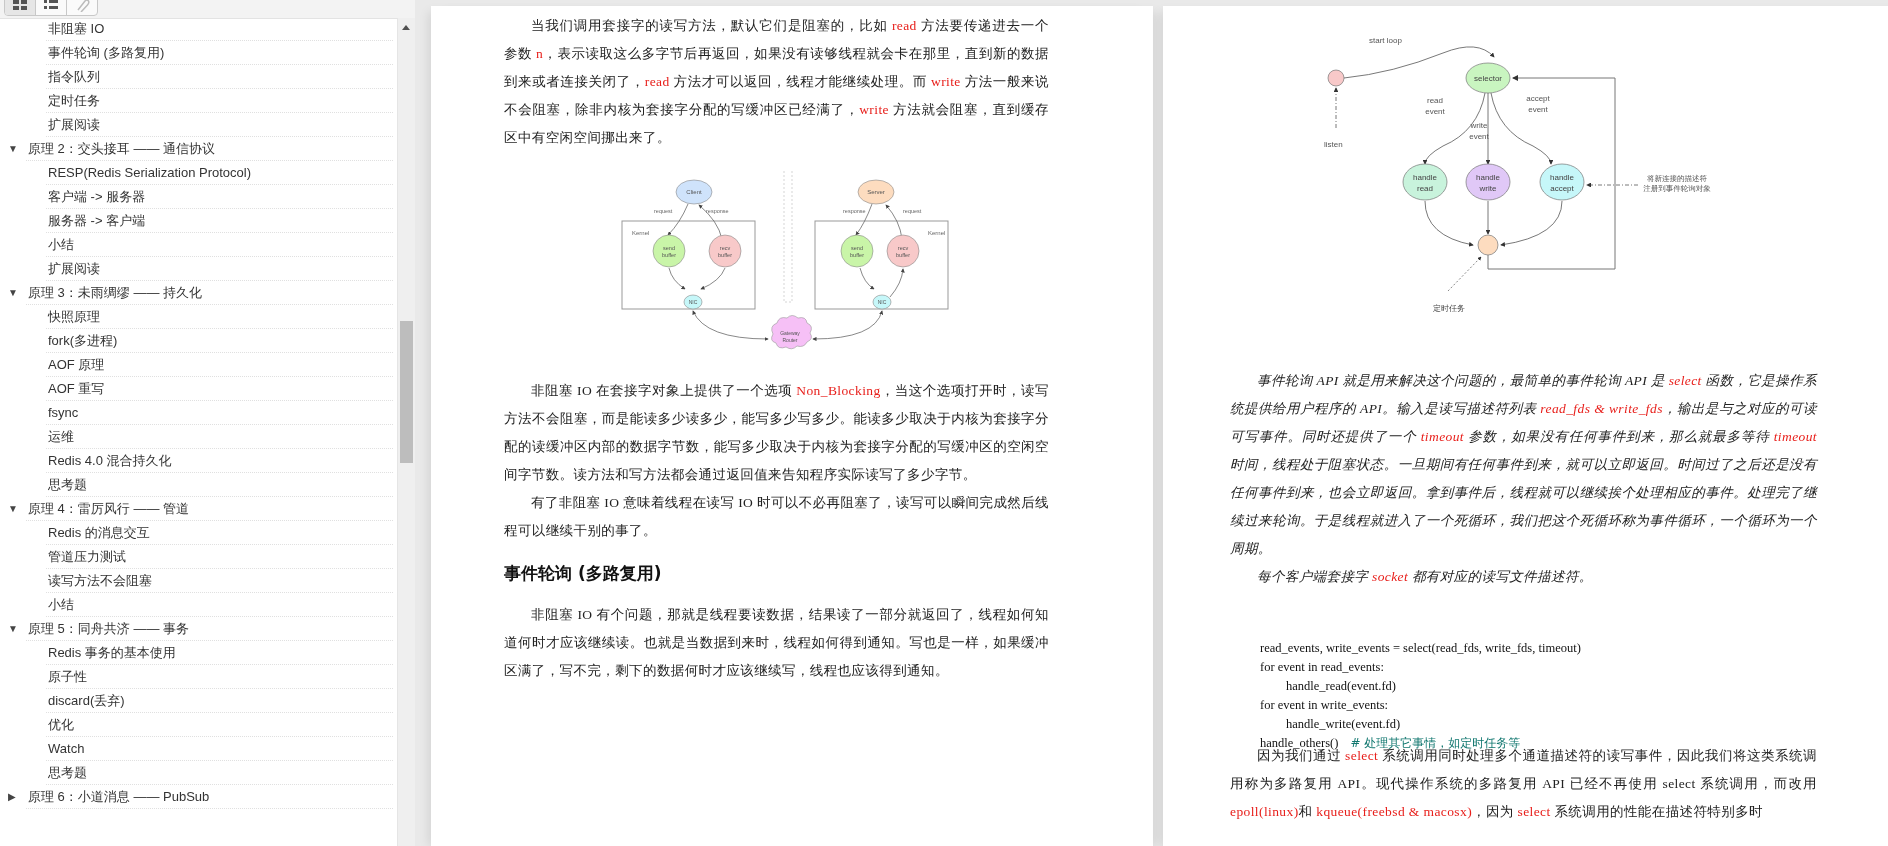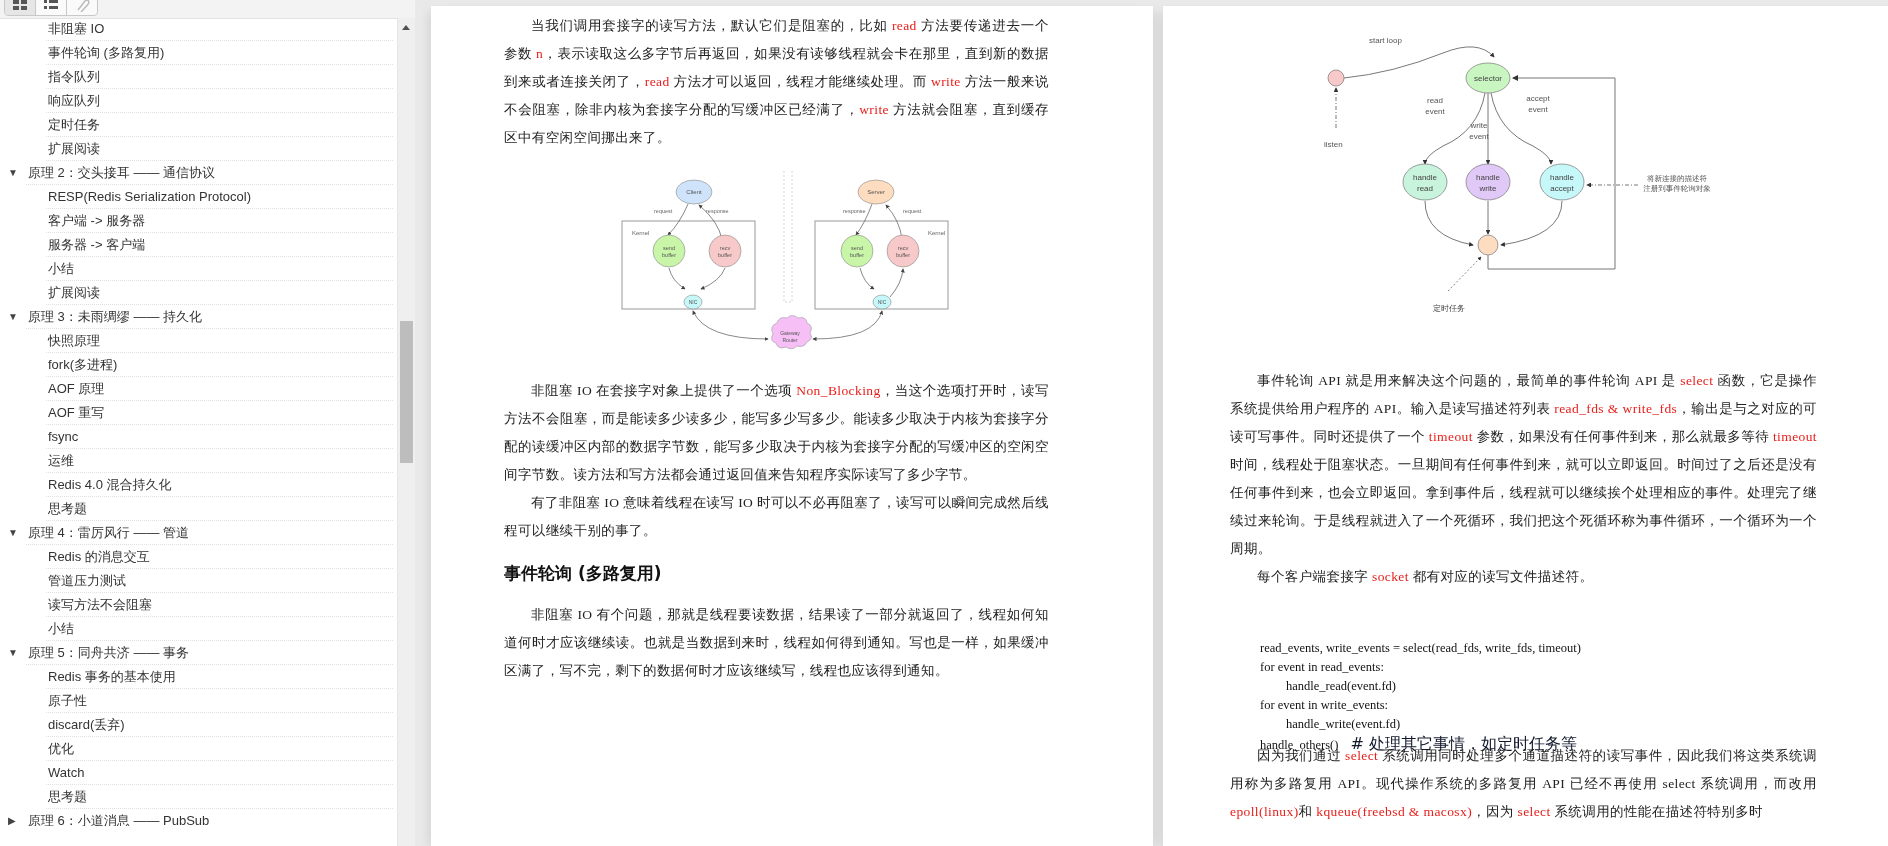--- a/index.html
+++ b/index.html
@@ -29,43 +29,40 @@
 
   
   .page { position:absolute; top:6px; height:846px; background:#fff; overflow:hidden; }
   .page.left { left:431px; width:722px; box-shadow: -8px 0 10px -6px rgba(0,0,0,0.10), 8px 0 10px -6px rgba(0,0,0,0.10); }
   .page.right { left:1163px; width:830px; box-shadow: -8px 0 10px -6px rgba(0,0,0,0.10); }
   .content { position:absolute; font-family:"Liberation Serif", "DejaVu Serif", serif; font-size:13.5px; color:#222; }
   .para { line-height:28px; text-indent:2em; text-align:justify; margin:0; letter-spacing:0.4px; }
   .red { color:#e8201c; }
   .h2 { font-family:"DejaVu Sans", sans-serif; font-weight:bold; font-size:17px; color:#111; margin:0; }
   .code { font-family:"Liberation Serif", serif; font-size:12.5px; color:#111; line-height:19px; margin:0; white-space:pre; }
-  .code .comment { color:#0f172a; font-family:"DejaVu Sans", sans-serif; font-size:16px;text-align:center; }
+  .code .comment { color:#0f766e; font-family:"DejaVu Sans", sans-serif; font-size:12px;text-align:center; }
   svg text { font-family:"Liberation Sans", "DejaVu Sans", sans-serif; }
 </style>
 </head>
 <body>
 
 <div class="sidebar">
   <div class="toc" id="toc" style="top: -7px;">
       <div class="toc-row sec">
         <span class="tri">▼</span>
         <div class="inner"><span class="label">原理 1：鞭辟入里 —— 线程 IO 模型</span></div>
       </div>
       <div class="toc-row sub">
         <div class="inner"><span class="label">非阻塞 IO</span></div>
       </div>
       <div class="toc-row sub">
         <div class="inner"><span class="label">事件轮询 (多路复用)</span></div>
       </div>
       <div class="toc-row sub">
         <div class="inner"><span class="label">指令队列</span></div>
-      </div>
-      <div class="toc-row sub">
-        <div class="inner"><span class="label">响应队列</span></div>
       </div>
       <div class="toc-row sub">
         <div class="inner"><span class="label">定时任务</span></div>
       </div>
       <div class="toc-row sub">
         <div class="inner"><span class="label">扩展阅读</span></div>
       </div>
       <div class="toc-row sec">
         <span class="tri">▼</span>
         <div class="inner"><span class="label">原理 2：交头接耳 —— 通信协议</span></div>
@@ -298,21 +295,21 @@
     <text x="364" y="170" font-size="7.5" fill="#555" text-anchor="middle">注册到事件轮询对象</text>
     <path d="M112,180 Q112,215 160,224" stroke="#555" stroke-width="0.8" fill="none" marker-end="url(#ah2)"></path>
     <line x1="175" y1="180" x2="175" y2="213" stroke="#555" stroke-width="0.8" marker-end="url(#ah2)"></line>
     <path d="M249,180 Q249,215 188,224" stroke="#555" stroke-width="0.8" fill="none" marker-end="url(#ah2)"></path>
     <circle cx="175" cy="224" r="10" fill="#fddcbf" stroke="#777" stroke-width="0.7"></circle>
     <polyline points="175,234 175,248 302,248 302,57 200,57" stroke="#777" stroke-width="1" fill="none" marker-end="url(#ah2)"></polyline>
     <line x1="135" y1="270" x2="168" y2="236" stroke="#555" stroke-width="0.7" stroke-dasharray="2,2" marker-end="url(#ah2)"></line>
     <text x="136" y="290" font-size="8" fill="#444" text-anchor="middle">定时任务</text>
   </svg>
 
-  <div class="content" style="left:67px; top:361px; width:587px;">
+  <div class="content" style="left:67px; top:361px; width:587px;font-style:italic;">
     <p class="para"><span>事件轮询 API 就是用来解决这个问题的，最简单的事件轮询 API 是 </span><span class="red">select</span><span> 函数，它是操作系统提供给用户程序的 API。输入是读写描述符列表 </span><span class="red">read_fds &amp; write_fds</span><span>，输出是与之对应的可读可写事件。同时还提供了一个 </span><span class="red">timeout</span><span> 参数，如果没有任何事件到来，那么就最多等待 </span><span class="red">timeout</span><span> 时间，线程处于阻塞状态。一旦期间有任何事件到来，就可以立即返回。时间过了之后还是没有任何事件到来，也会立即返回。拿到事件后，线程就可以继续挨个处理相应的事件。处理完了继续过来轮询。于是线程就进入了一个死循环，我们把这个死循环称为事件循环，一个循环为一个周期。</span></p>
     <p class="para"><span>每个客户端套接字 </span><span class="red">socket</span><span> 都有对应的读写文件描述符。</span></p>
   </div>
   <div class="content" style="left:97px; top:605px; width:560px;margin-top:28px;">
     <div class="code" id="codeblock"><div style="padding-left: 0px;"><span>read_events, write_events = select(read_fds, write_fds, timeout)</span></div><div style="padding-left: 0px;"><span>for event in read_events:</span></div><div style="padding-left: 26px;"><span>handle_read(event.fd)</span></div><div style="padding-left: 0px;"><span>for event in write_events:</span></div><div style="padding-left: 26px;"><span>handle_write(event.fd)</span></div><div style="padding-left: 0px;"><span>handle_others()</span><span class="comment" style="margin-left: 12px;"># 处理其它事情，如定时任务等</span></div></div>
   </div>
   <div class="content" style="left:67px; top:736px; width:587px;">
     <p class="para"><span>因为我们通过 </span><span class="red">select</span><span> 系统调用同时处理多个通道描述符的读写事件，因此我们将这类系统调用称为多路复用 API。现代操作系统的多路复用 API 已经不再使用 select 系统调用，而改用 </span><span class="red">epoll(linux)</span><span>和 </span><span class="red">kqueue(freebsd &amp; macosx)</span><span>，因为 </span><span class="red">select</span><span> 系统调用的性能在描述符特别多时</span></p>
   </div>
 </div>

